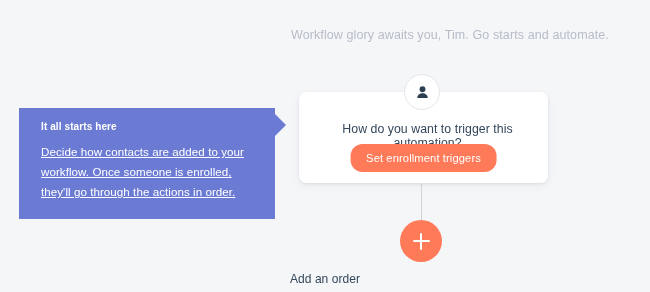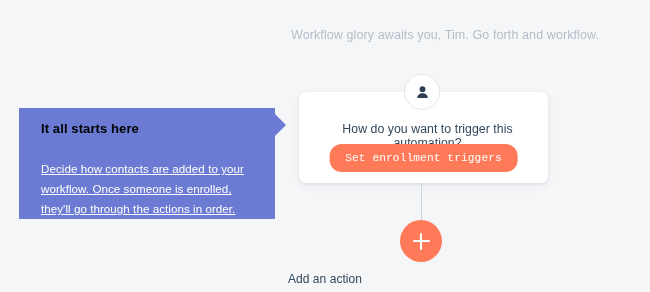--- a/index.html
+++ b/index.html
@@ -47,24 +47,24 @@
     position: absolute;
     left: 275px;
     top: 114px;
     width: 0;
     height: 0;
     border-top: 11px solid transparent;
     border-bottom: 11px solid transparent;
     border-left: 11px solid #6b7bd4;
   }
   .callout-title {
-    color: #000000;
-    font-size: 13px;
+    color: #ffffff;
+    font-size: 10px;
     font-weight: bold;
-    margin: 0 0 23px 0;
+    margin: 0 0 10px 0;
     letter-spacing: 0.1px;
   }
   .callout-body {
     color: #ffffff;
     font-size: 11.6px;
     line-height: 20px;
     margin: 0;
     letter-spacing: 0.05px;
     text-decoration: underline;
   }
@@ -110,21 +110,21 @@
   }
   .enroll-btn {
     position: absolute;
     left: 50%;
     transform: translateX(-50%);
     top: 52px;
     background: #ff7a59;
     color: #ffffff;
     border: none;
     border-radius: 12px;
-    font-family: Liberation Mono, monospace;
+    font-family: Liberation Sans, sans-serif;
     font-size: 11.2px;
     padding: 8px 16px;
     cursor: pointer;
     white-space: nowrap;
     letter-spacing: 0.1px;
   }
 
   
   .connector {
     position: absolute;
@@ -174,21 +174,21 @@
     font-size: 12px;
     color: #33475b;
     letter-spacing: 0.05px;
   }
 </style>
 </head>
 <body>
 
 <div id="canvas">
 
-  <div class="greeting">Workflow glory awaits you, Tim. Go forth and workflow.</div>
+  <div class="greeting">Workflow glory awaits you, Tim. Go starts and automate.</div>
 
   <div class="callout">
     <div class="callout-title">It all starts here</div>
     <div class="callout-body">Decide how contacts are added to your workflow. Once someone is enrolled, they'll go through the actions in order.</div>
   </div>
   <div class="callout-arrow"></div>
 
   <div class="trigger-card">
     <div class="trigger-question">How do you want to trigger this automation?</div>
     <button class="enroll-btn">Set enrollment triggers</button>
@@ -200,15 +200,15 @@
       <path d="M4.6 19.6c0-3.9 3.4-6.4 7.4-6.4s7.4 2.5 7.4 6.4z" fill="#2d3e50"></path>
     </svg>
   </div>
 
   <div class="connector"></div>
 
   <button class="add-action-btn">
     <span class="plus-h"></span>
     <span class="plus-v"></span>
   </button>
-  <div class="add-action-label">Add an action</div>
+  <div class="add-action-label">Add an order</div>
 
 </div>
 
 </body></html>

